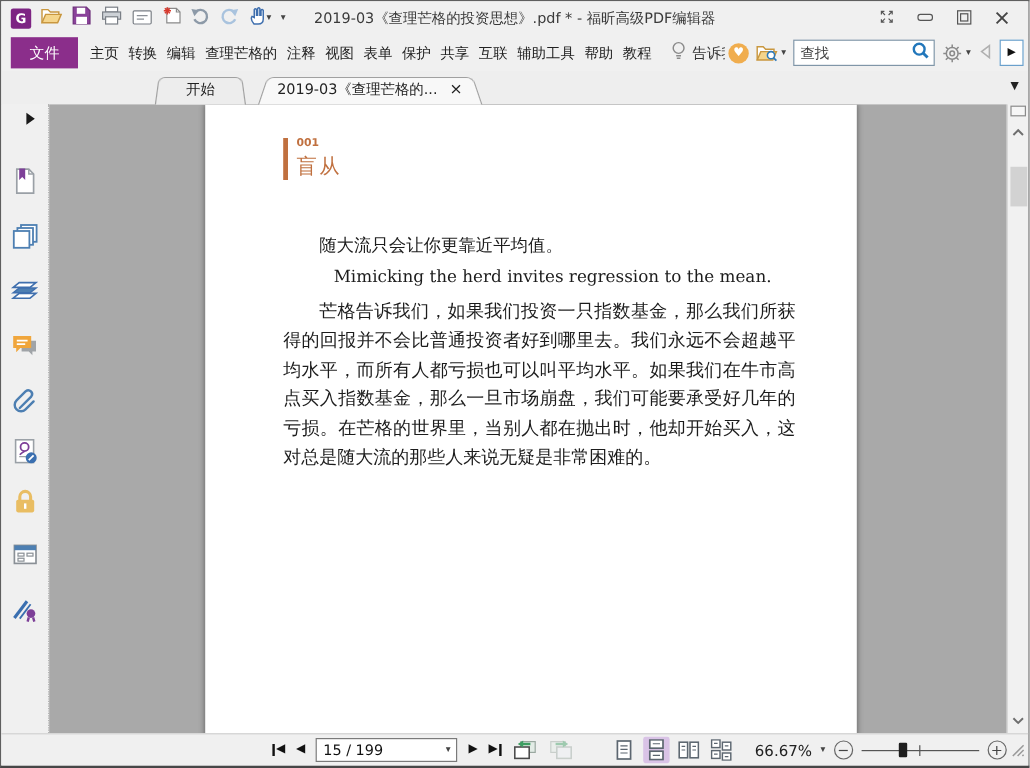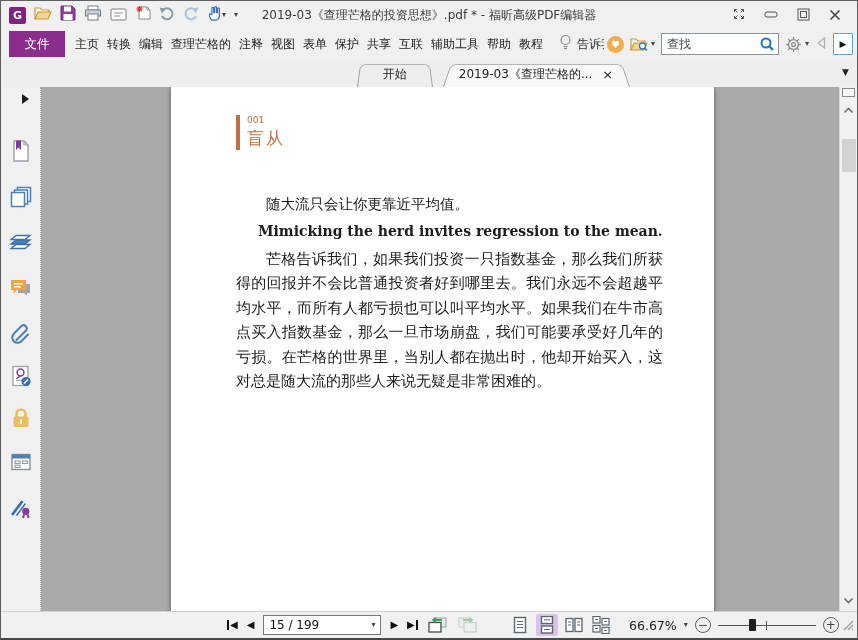--- a/index.html
+++ b/index.html
@@ -20,45 +20,45 @@
   .win-controls { margin-left:auto; display:flex; align-items:center; gap:16px; z-index:2; padding-right:6px; }
   .win-controls .qat-btn { width:16px; }
   
   .menubar { height:30px; flex:0 0 30px; display:flex; align-items:center; padding-left:8px; position:relative; background:#f0f0f0; }
   .file-btn { width:56px; height:26px; background:#8b2e8b; color:#ffffff; font-size:12.5px; display:flex; align-items:center; justify-content:center; }
   .menu-items { display:flex; align-items:center; margin-left:6px; }
   .menu-item { font-size:12px; color:#222; padding:5px 4px; white-space:nowrap; }
   .menubar-right { position:absolute; right:4px; top:0; height:30px; display:flex; align-items:center; gap:6px; }
   .tellme-label { font-size:12px; color:#333; margin-left:-2px; max-width:27px; overflow:hidden; white-space:nowrap; }
   .heart-badge { width:17px; height:17px; border-radius:50%; background:#f0ad4e; color:#fff; font-size:10px; display:flex; align-items:center; justify-content:center; margin-left:-3px; }
-  .search-box { width:118px; height:22px; background:#fff; border:1px solid #8096a8; display:flex; align-items:center; }
+  .search-box { width:118px; height:22px; background:#fff; border:1px solid #8096a8; display:flex; }
   .search-box input { border:none; outline:none; flex:1; min-width:0; font-size:12px; color:#333; padding-left:5px; font-family:inherit; background:transparent; }
   .search-box input::placeholder { color:#444; opacity:1; }
   .expand-box { width:20px; height:22px; border:1px solid #6aa0cc; background:#fff; display:flex; align-items:center; justify-content:center; font-size:9px; color:#111; }
   
-  .tabbar { height:28px; flex:0 0 28px; background:#eeeeee; display:flex; align-items:flex-end; position:relative;justify-content:center; }
+  .tabbar { height:28px; flex:0 0 28px; background:#eeeeee; display:flex; align-items:flex-end; position:relative; }
   .tabs { display:flex; align-items:flex-end; margin-left:128px; gap:10px; }
   .tab { position:relative; height:25px; display:flex; align-items:center; padding:0 16px; }
   .tab-bg { position:absolute; inset:0; background:#ededed; border:1px solid #a0a0a0; border-bottom:none; border-radius:6px 6px 0 0; transform:perspective(24px) rotateX(5deg); transform-origin:bottom; }
   .tab.active .tab-bg { background:#f8f8f8; }
   .tab-label { position:relative; z-index:1; font-size:12px; color:#222; white-space:nowrap; }
   .tab-close { position:relative; z-index:1; margin-left:10px; font-size:13px; color:#222; line-height:1; }
   .tablist-caret { position:absolute; right:8px; top:8px; font-size:9px; color:#222; }
   
   .main { flex:1 1 auto; display:flex; min-height:0; }
   .sidebar { flex:0 0 40px; background:#f0f0f0; position:relative; border-right:1px dotted #b4b4b4; }
   .sb-icon { position:absolute; left:8px; width:24px; height:24px; display:flex; align-items:center; justify-content:center; }
   .docarea { flex:1 1 auto; background:#a9a9a9; position:relative; overflow:hidden; }
   .page { position:absolute; left:130px; top:0; width:543px; height:103%; background:#fff; box-shadow:0 0 5px rgba(0,0,0,0.45); }
   .page-content { position:absolute; left:65px; top:28px; width:427px; font-family:"DejaVu Serif","Liberation Serif",serif; color:#1c1c1c; }
   .section-head { border-left:4px solid #c0703f; padding-left:7px; margin-bottom:13px; }
-  .section-number { font-size:9px; font-weight:normal; color:#c0703f; font-family:"DejaVu Sans",sans-serif; }
+  .section-number { font-size:9px; font-weight:bold; color:#c0703f; font-family:"DejaVu Sans",sans-serif; }
   .section-title { font-size:17px; color:#c0703f; margin-top:2px; letter-spacing:2px; }
   .quote-cn { font-size:14.5px; margin-left:30px; margin-bottom:9px;margin-top:45px; }
-  .quote-en { font-size:14px; font-weight:bold; margin-left:22px; margin-bottom:8px; font-family:"DejaVu Serif","Liberation Serif",serif; }
+  .quote-en { font-size:14px; font-weight:normal; margin-left:22px; margin-bottom:8px; font-family:"DejaVu Serif","Liberation Serif",serif;text-align:center; }
   .body-text { font-size:15px; line-height:24.4px; text-align:justify; text-indent:2em; }
   
   .vscroll { flex:0 0 18px; background:#f1f1f1; position:relative; border-left:1px solid #d8d8d8; }
   .vs-topbtn { position:absolute; top:1px; left:2px; width:13px; height:9px; background:#f6f6f6; border:1px solid #8a8a8a; }
   .vs-up { position:absolute; top:12px; left:3px; }
   .vs-down { position:absolute; bottom:3px; left:3px; }
   .vs-thumb { position:absolute; top:52px; left:2px; width:14px; height:33px; background:#d2d2d2; }
   
   .statusbar { flex:0 0 27px; background:#f0f0f0; position:relative; border-top:1px solid #d2d2d2; }
   .sb-group { position:absolute; top:0; bottom:0; display:flex; align-items:center; }

